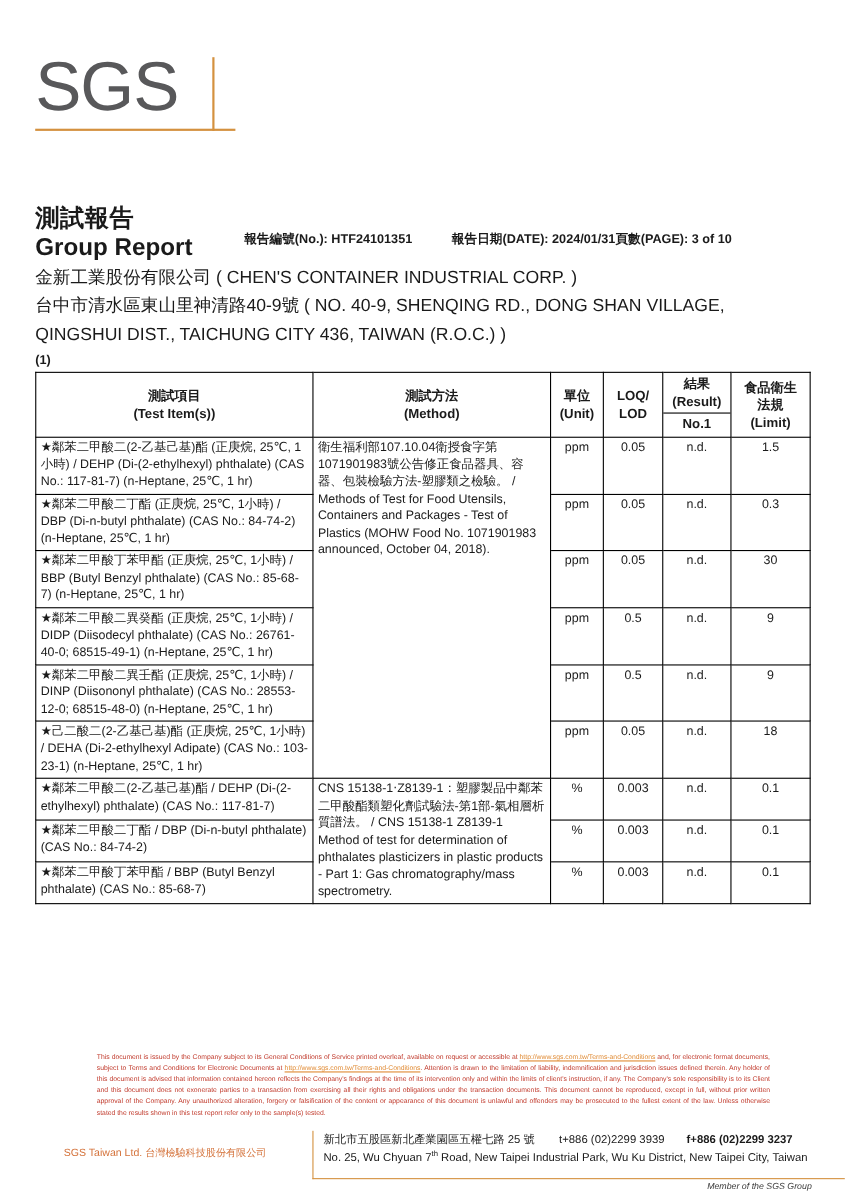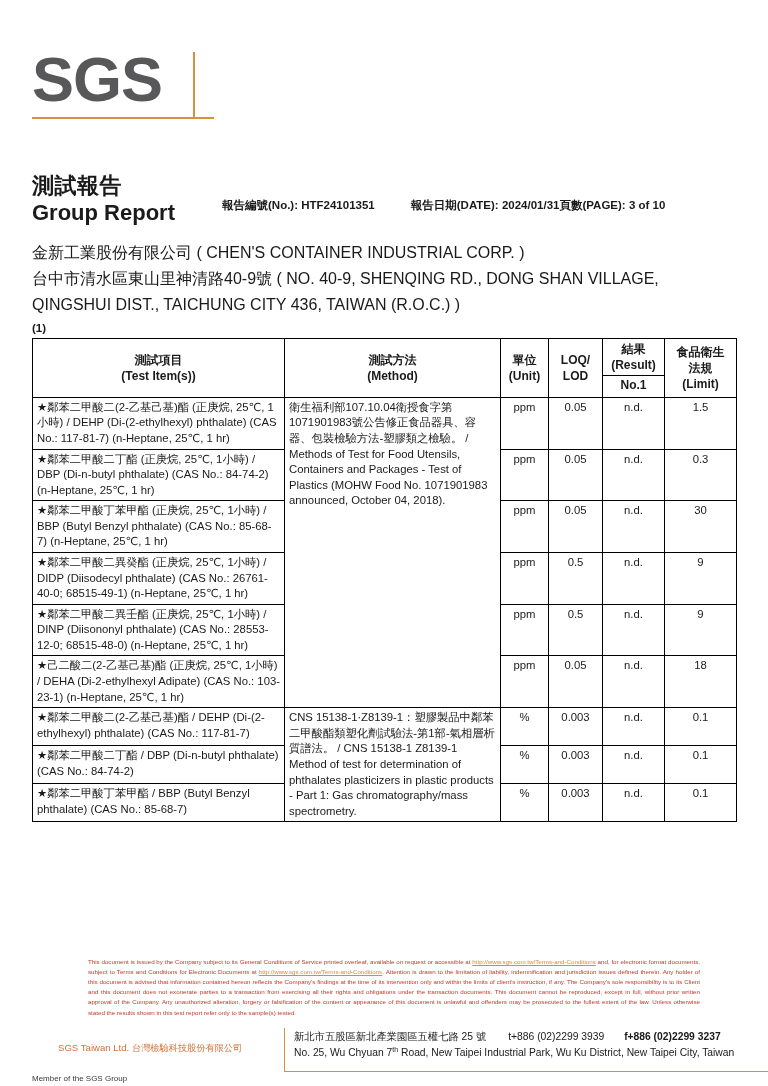--- a/index.html
+++ b/index.html
@@ -29,21 +29,21 @@
     top: 52px;
     width: 230px;
     height: 80px;
   }
   .logo-text {
     position: absolute;
     left: 0;
     top: -4px;
     font-family: "Liberation Sans", sans-serif;
     font-size: 63px;
-    font-weight: bold;
+    font-weight: normal;
     letter-spacing: -1px;
     color: #58585a;
     line-height: 1;
     text-align: center;
   }
   .logo-vline {
     position: absolute;
     left: 161px;
     top: 0px;
     width: 2px;
@@ -56,21 +56,21 @@
     top: 65px;
     width: 182px;
     height: 2px;
     background: #d4913f;
   }
 
   
   .title-zone {
     position: absolute;
     left: 32px;
-    top: 172px;
+    top: 184px;
     width: 710px;
   }
   .title-cn {
     font-size: 22px;
     font-weight: bold;
     line-height: 1.26;
     letter-spacing: 0.5px;
   }
   .title-en {
     font-size: 22px;
@@ -233,23 +233,24 @@
     top: 43px;
     width: 486px;
     height: 1.4px;
     background: #d4913f;
   }
   .footer-member {
     position: absolute;
     left: 0;
     top: 46px;
     width: 706px;
-    text-align: left;
+    text-align: right;
     font-size: 8px;
     color: #3a3a3a;
+    font-style: italic;
   }
   sup { font-size: 0.68em; vertical-align: super; }
 </style>
 </head>
 <body>
 
 <div class="page">
 
   <div class="logo-block">
     <div class="logo-text">SGS</div>

